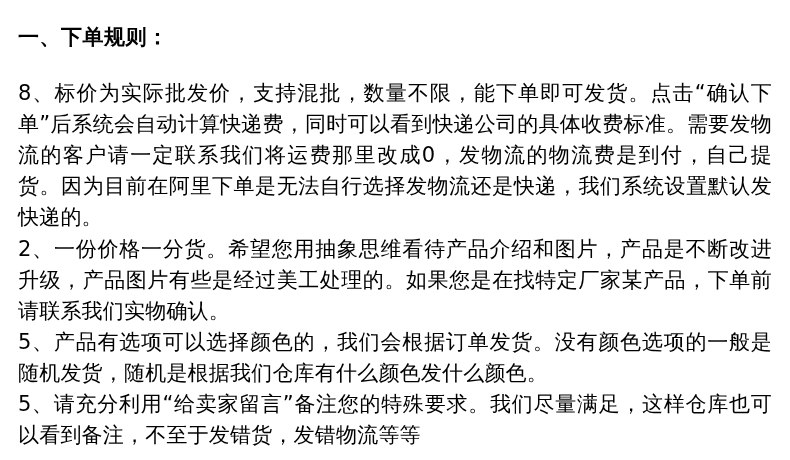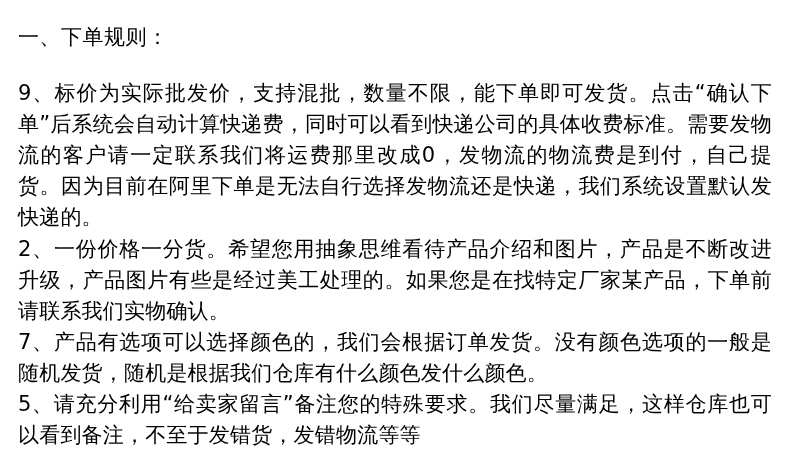--- a/index.html
+++ b/index.html
@@ -17,21 +17,21 @@
   .page {
     width: 790px;
     height: 460px;
     box-sizing: border-box;
     padding: 22px 18px 0 18px;
     position: relative;
   }
   .heading {
     font-size: 21px;
     line-height: 30px;
-    font-weight: 400;
+    font-weight: 700;
     letter-spacing: 0.5px;
     margin: 0 0 26px 0;
     white-space: nowrap;
   }
   .para {
     font-size: 21px;
     line-height: 31px;
     letter-spacing: 0.2px;
     margin: 0;
     text-align: justify;
@@ -45,21 +45,21 @@
     margin-bottom: 1px;
   }
 </style>
 </head>
 <body>
 
 <div class="page">
 
   <h1 class="heading">一、下单规则：</h1>
 
-  <p class="para block-1">9、标价为实际批发价，支持混批，数量不限，能下单即可发货。点击“确认下单”后系统会自动计算快递费，同时可以看到快递公司的具体收费标准。需要发物流的客户请一定联系我们将运费那里改成0，发物流的物流费是到付，自己提货。因为目前在阿里下单是无法自行选择发物流还是快递，我们系统设置默认发快递的。</p>
+  <p class="para block-1">8、标价为实际批发价，支持混批，数量不限，能下单即可发货。点击“确认下单”后系统会自动计算快递费，同时可以看到快递公司的具体收费标准。需要发物流的客户请一定联系我们将运费那里改成0，发物流的物流费是到付，自己提货。因为目前在阿里下单是无法自行选择发物流还是快递，我们系统设置默认发快递的。</p>
 
   <p class="para">2、一份价格一分货。希望您用抽象思维看待产品介绍和图片，产品是不断改进升级，产品图片有些是经过美工处理的。如果您是在找特定厂家某产品，下单前请联系我们实物确认。</p>
 
-  <p class="para">7、产品有选项可以选择颜色的，我们会根据订单发货。没有颜色选项的一般是随机发货，随机是根据我们仓库有什么颜色发什么颜色。</p>
+  <p class="para">5、产品有选项可以选择颜色的，我们会根据订单发货。没有颜色选项的一般是随机发货，随机是根据我们仓库有什么颜色发什么颜色。</p>
 
   <p class="para">5、请充分利用“给卖家留言”备注您的特殊要求。我们尽量满足，这样仓库也可以看到备注，不至于发错货，发错物流等等</p>
 
 </div>
 
 </body></html>

